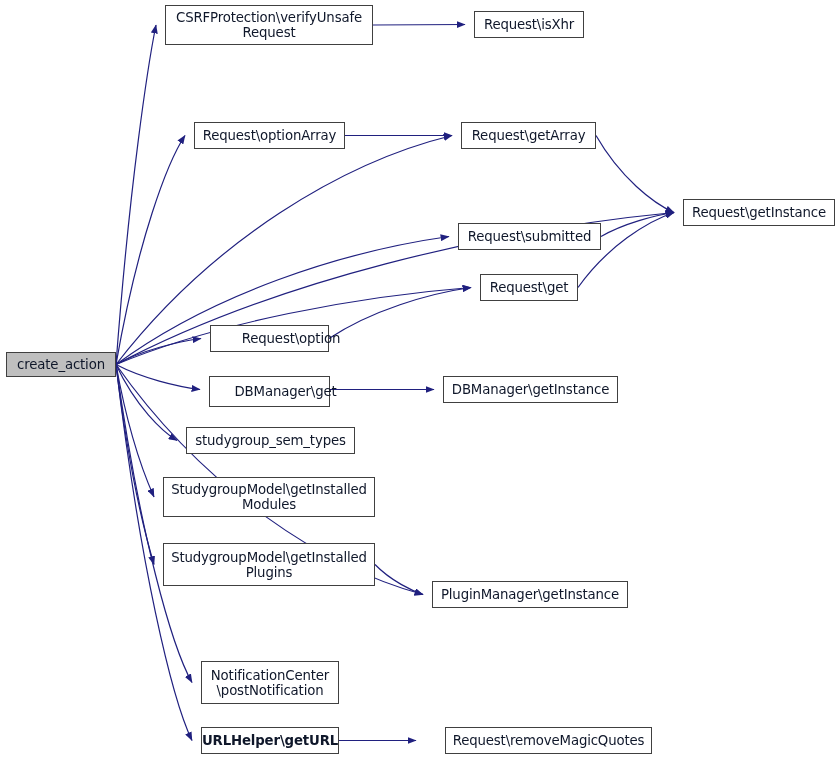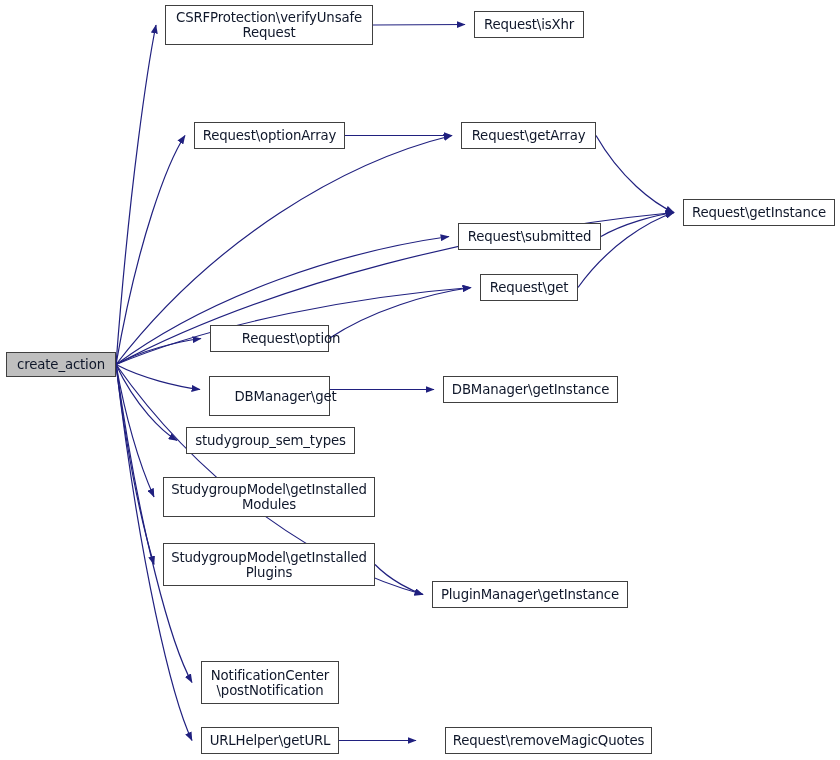--- a/index.html
+++ b/index.html
@@ -54,26 +54,26 @@
       <div class="node root" style="left: 6px; top: 352px; width: 110px; height: 25px;">create_action</div>
       <div class="node" style="left: 165px; top: 5px; width: 208px; height: 40px;">CSRFProtection\verifyUnsafe
 Request</div>
       <div class="node" style="left: 474px; top: 11px; width: 110px; height: 27px; text-align: center;">Request\isXhr</div>
       <div class="node" style="left: 194px; top: 122px; width: 151px; height: 27px;">Request\optionArray</div>
       <div class="node" style="left: 461px; top: 122px; width: 135px; height: 27px;">Request\getArray</div>
       <div class="node" style="left: 683px; top: 199px; width: 152px; height: 27px;">Request\getInstance</div>
       <div class="node" style="left: 458px; top: 223px; width: 143px; height: 27px;">Request\submitted</div>
       <div class="node" style="left: 480px; top: 274px; width: 98px; height: 27px; text-align: center;">Request\get</div>
       <div class="node" style="left: 210px; top: 325px; width: 119px; height: 27px; padding-left: 43px;">Request\option</div>
-      <div class="node" style="left: 209px; top: 376px; width: 121px; height: 40px; padding-left: 32px;">DBManager\get</div>
+      <div class="node" style="left: 209px; top: 376px; width: 121px; height: 31px; padding-left: 32px;">DBManager\get</div>
       <div class="node" style="left: 443px; top: 376px; width: 175px; height: 27px;">DBManager\getInstance</div>
       <div class="node" style="left: 186px; top: 427px; width: 169px; height: 27px;">studygroup_sem_types</div>
       <div class="node" style="left: 163px; top: 477px; width: 212px; height: 40px;">StudygroupModel\getInstalled
 Modules</div>
       <div class="node" style="left: 163px; top: 543px; width: 212px; height: 43px;">StudygroupModel\getInstalled
 Plugins</div>
       <div class="node" style="left: 432px; top: 581px; width: 196px; height: 27px;">PluginManager\getInstance</div>
       <div class="node" style="left: 201px; top: 661px; width: 138px; height: 43px;">NotificationCenter
 \postNotification</div>
-      <div class="node" style="left: 201px; top: 727px; width: 138px; height: 27px;">URLHelper\getURL</div>
+      <div class="node" style="left: 201px; top: 727px; width: 138px; height: 27px; font-weight: bold;">URLHelper\getURL</div>
       <div class="node" style="left: 425px; top: 727px; width: 207px; height: 27px; margin-left: 20px;">Request\removeMagicQuotes</div>
     </div>
 </div>
 
 </body></html>

